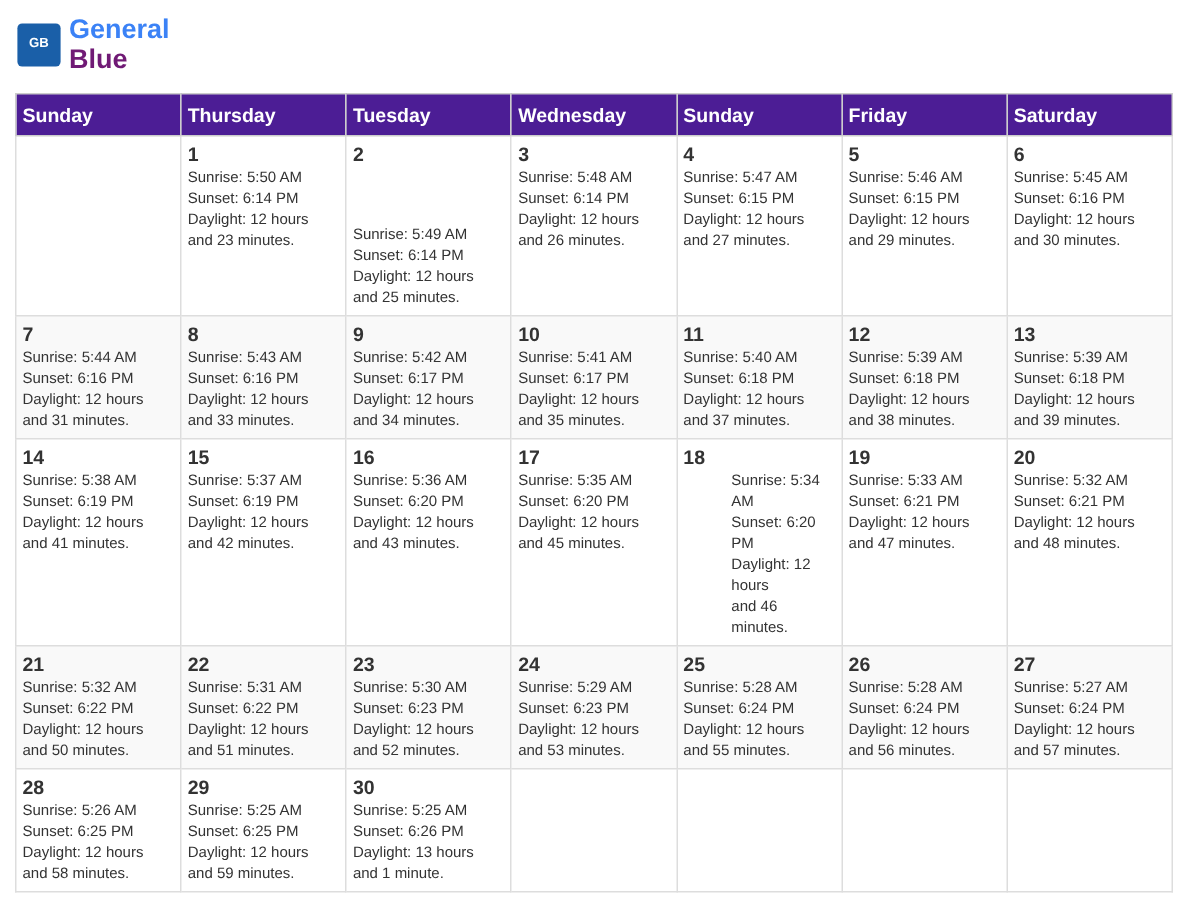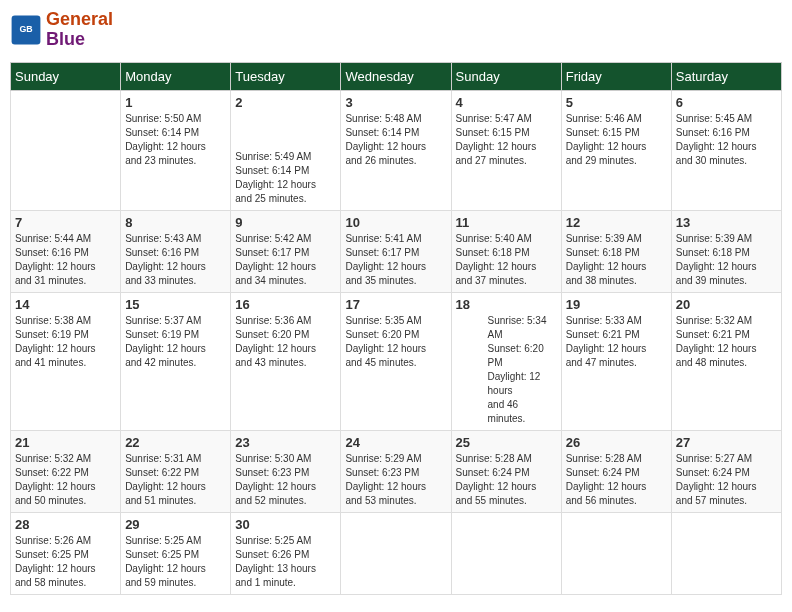--- a/index.html
+++ b/index.html
@@ -21,21 +21,21 @@
       align-items: center;
       gap: 4px;
     }
     .logo-text {
       font-size: 18px;
       font-weight: bold;
       color: #333;
       line-height: 1.1;
     }
     .logo-text span {
-      color: #c2410c;
+      color: #3b82f6;
     }
     .logo-icon {
       width: 32px;
       height: 32px;
     }
     .title-area {
       text-align: right;
     }
     .month-title {
       font-size: 36px;
@@ -45,26 +45,26 @@
     .subtitle {
       font-size: 16px;
       color: #555;
     }
     table {
       width: 100%;
       border-collapse: collapse;
       font-size: 11px;
     }
     thead tr th {
-      background-color: #14532d;
+      background-color: #4c1d95;
       color: #fff;
       padding: 6px 4px;
       text-align: left;
       font-size: 13px;
-      font-weight: normal;
+      font-weight: bold;
       border: 1px solid #ccc;
     }
     tbody tr td {
       border: 1px solid #ddd;
       vertical-align: top;
       padding: 4px;
       height: 80px;
       width: calc(100% / 7);
     }
     .day-number {
@@ -104,21 +104,21 @@
   <div class="title-area">
     <div class="month-title"></div>
     <div class="subtitle"></div>
   </div>
 </div>
 
 <table>
   <thead>
     <tr>
     <th>Sunday</th>
-        <th>Monday</th>
+        <th>Thursday</th>
         <th>Tuesday</th>
         <th>Wednesday</th>
         <th>Sunday</th>
         <th>Friday</th>
         <th>Saturday</th>
       </tr>
   </thead>
   <tbody id="calendar-body">
   <tr>
         <td class="empty-cell"></td>

